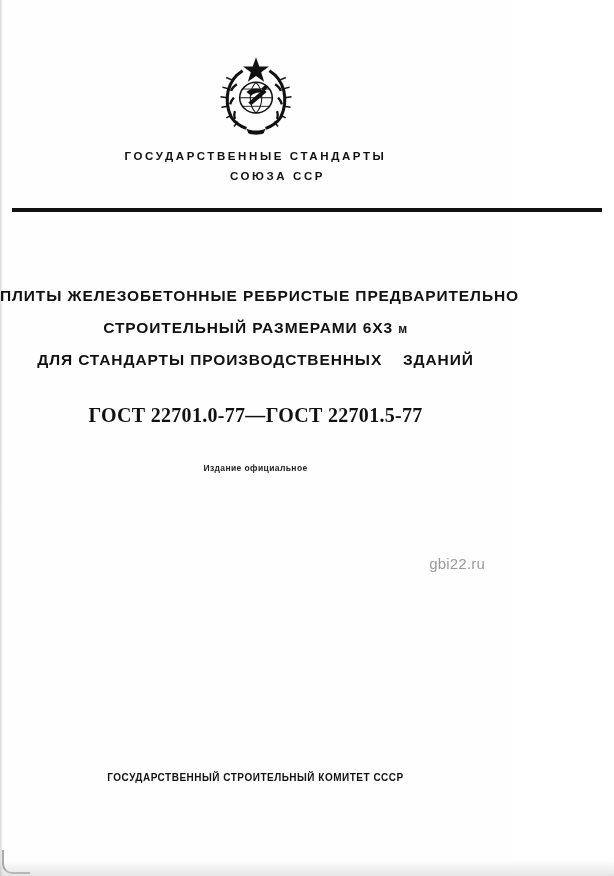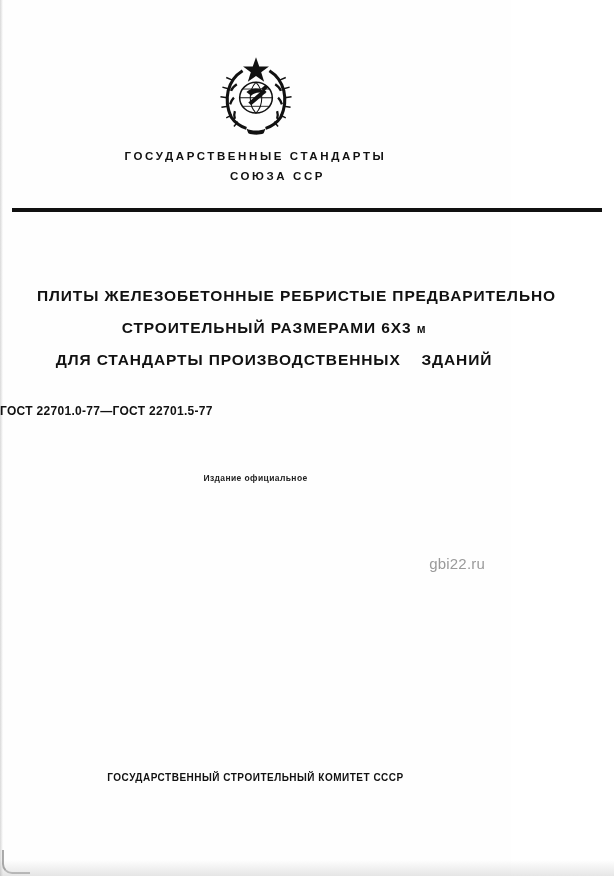--- a/index.html
+++ b/index.html
@@ -71,51 +71,50 @@
     background: #111;
   }
 
   
   .title-block {
     position: absolute;
     top: 280px;
     left: 0;
     right: 0;
     text-align: center;
-    padding-left: 37px;
   }
   .title-line {
     font-size: 15.5px;
     font-weight: bold;
     letter-spacing: 0.9px;
     line-height: 2.05;
     color: #111;
     white-space: pre;
   }
   .title-line .small {
     font-size: 12px;
     letter-spacing: 0.6px;
   }
 
   .gost-code {
     position: absolute;
     top: 404px;
     left: 0;
     right: 0;
-    text-align: left;
-    font-family: Liberation Sans, sans-serif;
-    font-size: 12px;
+    text-align: center;
+    font-family: Liberation Serif, serif;
+    font-size: 20px;
     font-weight: bold;
     letter-spacing: 0.3px;
     color: #111;
   }
 
   .official {
     position: absolute;
-    top: 473px;
+    top: 463px;
     left: 0;
     right: 0;
     text-align: center;
     font-size: 8.5px;
     font-weight: bold;
     letter-spacing: 0.4px;
     color: #222;
   }
 
   

